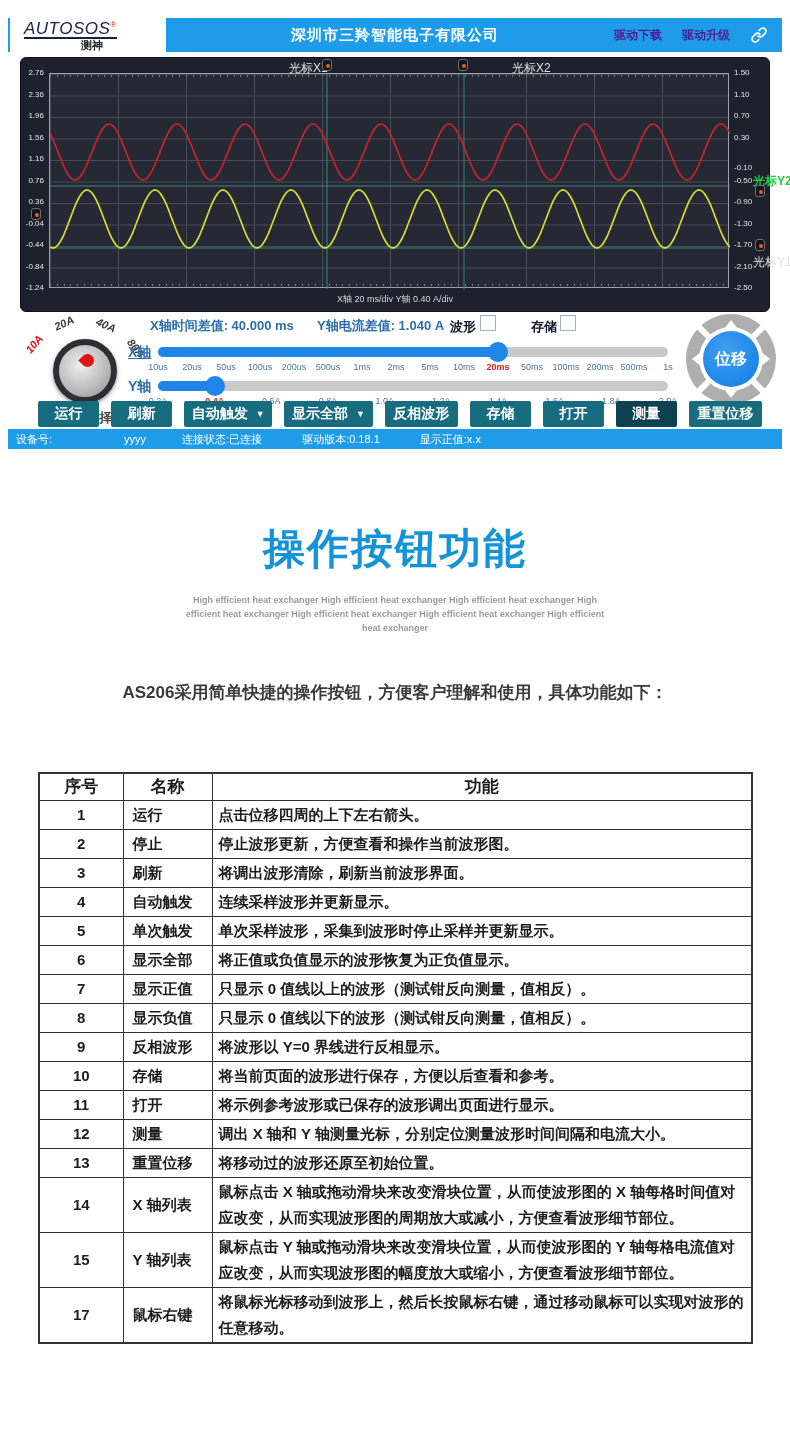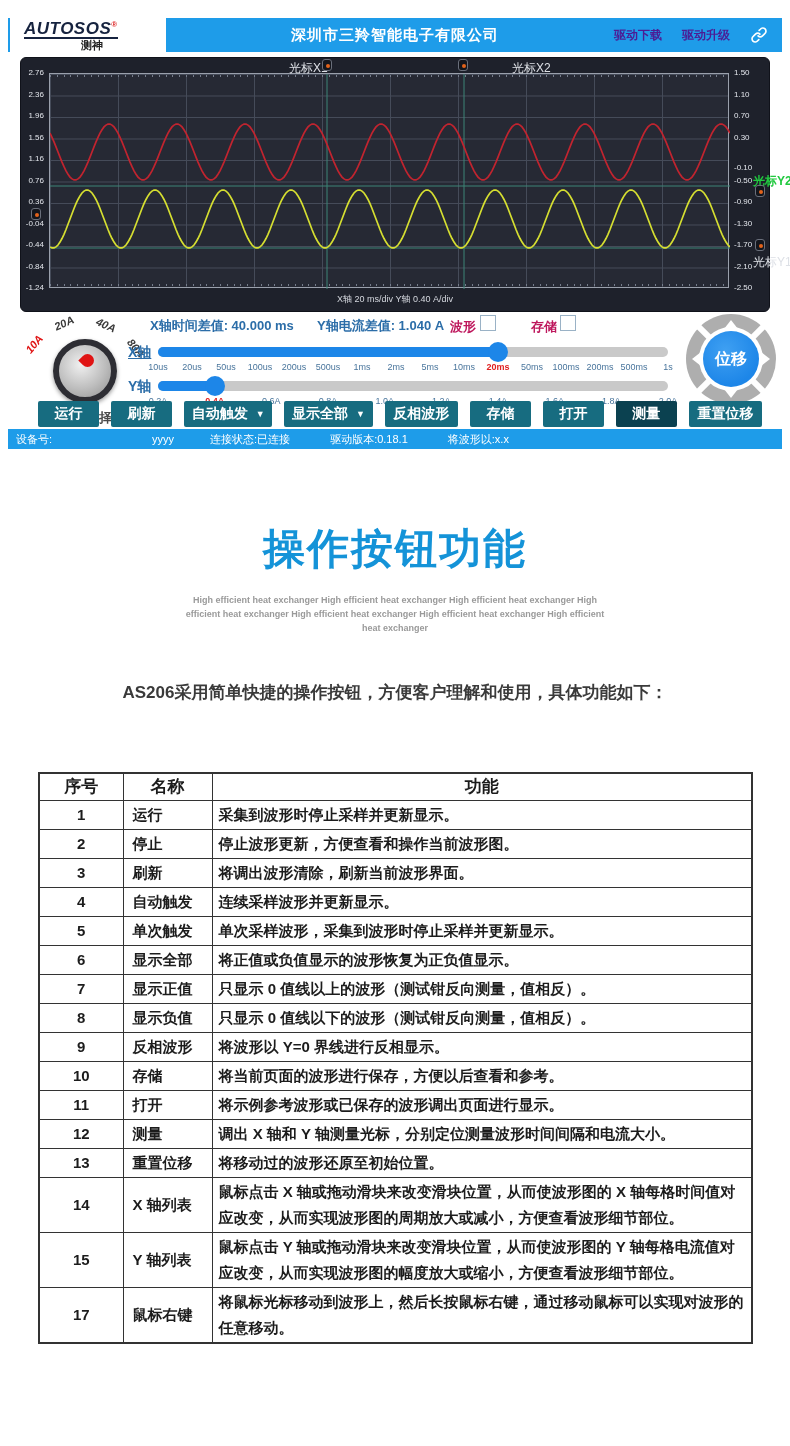--- a/index.html
+++ b/index.html
@@ -3,21 +3,21 @@
 <meta charset="utf-8">
 <style>
   * { margin:0; padding:0; box-sizing:border-box; }
   body { width:790px; background:#ffffff; font-family:"Liberation Sans", sans-serif; }
 
   
   .topbar { position:relative; margin:18px 8px 0 8px; height:34px; background:#1e9ce9;
             display:flex; align-items:center; }
   .logo { position:absolute; left:2px; top:-5px; width:156px; height:43px; background:#ffffff;
           padding:3px 6px 0 14px; }
-  .logo-main { font-size:17px; font-weight:700; font-style:italic; color:#16233f; letter-spacing:.5px;
+  .logo-main { font-size:17px; font-weight:400; font-style:italic; color:#16233f; letter-spacing:.5px;
                border-bottom:2px solid #16233f; display:inline-block; line-height:17px;text-align:right;}
   .logo-reg { color:#d22; font-size:8px; vertical-align:super; font-style:normal;}
   .logo-sub { font-size:11px; font-weight:700; color:#222; text-align:center; line-height:13px;}
   .topbar-title { flex:1; text-align:center; color:#fff; font-size:15px; font-weight:700; letter-spacing:1px;}
   .top-actions { position:absolute; right:14px; top:0; height:34px; display:flex; align-items:center; gap:20px;}
   .top-btn { color:#4c1d95; font-size:12px; font-weight:700; cursor:pointer; }
   .link-ic { width:18px; height:18px; }
 
   
   .scope { position:relative; margin:5px 20px 0 20px; height:255px; background:#1e212b;
@@ -59,21 +59,21 @@
   .knob { position:absolute; left:31px; top:27px; width:64px; height:64px; border-radius:50%;
           border:6px solid #2d2d33;
           background:radial-gradient(circle at 42% 38%, #f0f0f0, #bdbdbd 55%, #8f8f8f);
           box-shadow:0 2px 4px rgba(0,0,0,.4); cursor:pointer; }
   .knob::before { content:""; position:absolute; left:22px; top:9px; width:13px; height:13px;
                   background:#e01414; border-radius:50% 50% 50% 0; transform:rotate(45deg); }
   .dial-caption { position:absolute; left:0; top:97px; width:128px; text-align:center;
                   font-size:13px; font-weight:700; color:#4a4a4a; }
 
   .diff-label { position:absolute; top:5px; font-size:13px; font-weight:700; color:#2b6da8; }
-  .chk-label  { position:absolute; top:6px; font-size:13px; font-weight:700; color:#be185d; }
+  .chk-label  { position:absolute; top:6px; font-size:13px; font-weight:700; color:#0f172a; }
   .chk-box    { position:absolute; top:3px; width:16px; height:16px; background:#fff;
                 border:1px solid #9ab2c6; cursor:pointer; }
 
   .slider-name { position:absolute; font-size:14px; font-weight:700; color:#2b6da8; }
   .slider { position:absolute; left:158px; width:510px; height:10px; background:#c9c9c9;
             border-radius:5px; cursor:pointer; }
   .slider .fill { position:absolute; left:0; top:0; height:10px; background:#1d86e8; border-radius:5px; }
   .slider .thumb { position:absolute; top:-5px; width:20px; height:20px; background:#1d86e8;
                    border-radius:50%; cursor:grab; }
   .ticks { position:absolute; left:158px; width:510px; height:12px; }
@@ -100,21 +100,21 @@
   .ctl-btn { height:26px; background:#176c80; color:#fff; font-size:14px; font-weight:700;
              display:flex; align-items:center; justify-content:center; gap:8px;
              border-radius:2px; cursor:pointer; white-space:nowrap; }
   .ctl-btn.active { background:#0b4150; }
   .ctl-btn .caret { font-size:9px; }
 
   
   .statusbar { margin:0 8px; height:20px; background:#1e9ce9; display:flex; align-items:center;
                color:#fff; font-size:11px; }
   .statusbar span:nth-child(1){ margin-left:8px; }
-  .statusbar span:nth-child(2){ margin-left:100px; }
+  .statusbar span:nth-child(2){ margin-left:72px; }
   .statusbar span:nth-child(3){ margin-left:36px; }
   .statusbar span:nth-child(4){ margin-left:40px; }
   .statusbar span:nth-child(5){ margin-left:40px; }
 
   
   .heading { margin-top:72px; text-align:center; font-size:42px; font-weight:700; color:#1493d8;
              letter-spacing:2px; }
   .subtext { margin:16px auto 0 auto; max-width:430px; text-align:center; font-size:9px;
              color:#9a9a9a; line-height:14px; font-weight:700; }
   .intro { margin-top:46px; text-align:center; font-size:17px; font-weight:700; color:#3a3a3a; }
@@ -304,40 +304,40 @@
         <span>重置位移</span>
       </div>
     </div>
 </div>
 
 <footer id="statusbar" class="statusbar">
     <span>设备号:</span>
     <span>yyyy</span>
     <span>连接状态:已连接</span>
     <span>驱动版本:0.18.1</span>
-    <span>将波形以:x.x</span>
+    <span>显示正值:x.x</span>
   </footer>
 
 <h1 class="heading">操作按钮功能</h1>
 <p class="subtext">High efficient heat exchanger  High efficient heat exchanger  High efficient heat exchanger  High efficient heat exchanger  High efficient heat exchanger  High efficient heat exchanger High efficient heat exchanger</p>
 <p class="intro">AS206采用简单快捷的操作按钮，方便客户理解和使用，具体功能如下：</p>
 
 <table>
   <thead>
       <tr id="table-head">
         <th>序号</th>
         <th>名称</th>
         <th>功能</th>
       </tr>
     </thead>
   <tbody id="table-body">
       <tr>
         <td class="c-idx">1</td>
         <td class="c-name">运行</td>
-        <td class="c-func">采集到波形时停止采样并更新显示。</td>
+        <td class="c-func">点击位移四周的上下左右箭头。</td>
       </tr>
       <tr>
         <td class="c-idx">2</td>
         <td class="c-name">停止</td>
         <td class="c-func">停止波形更新，方便查看和操作当前波形图。</td>
       </tr>
       <tr>
         <td class="c-idx">3</td>
         <td class="c-name">刷新</td>
         <td class="c-func">将调出波形清除，刷新当前波形界面。</td>

